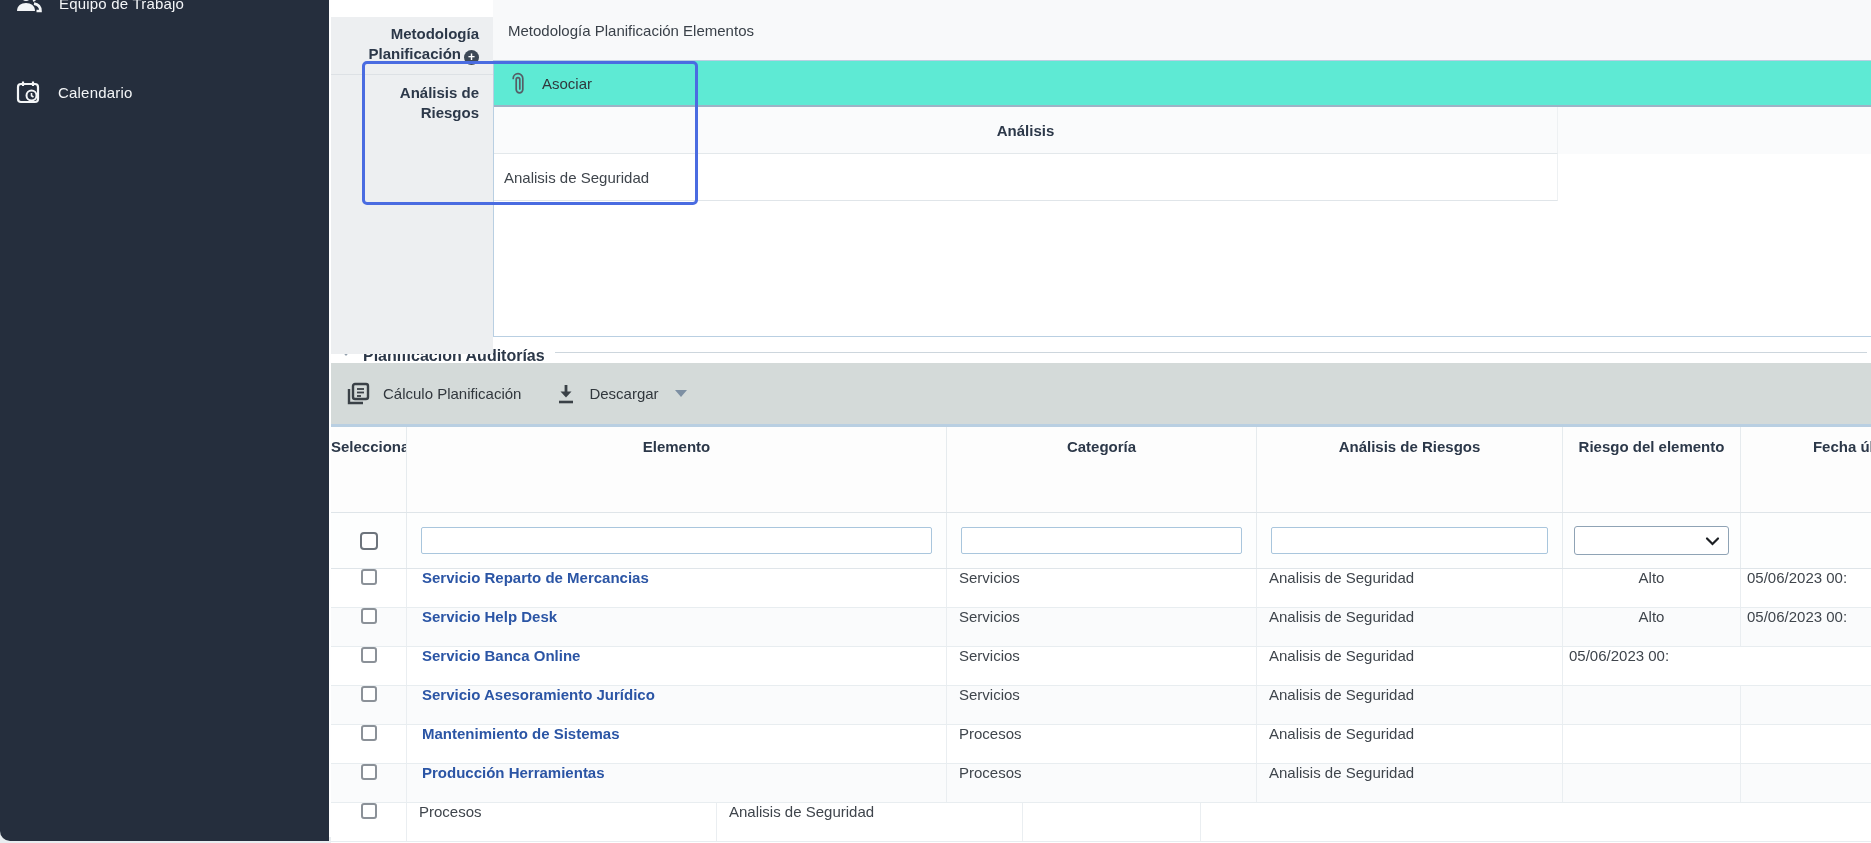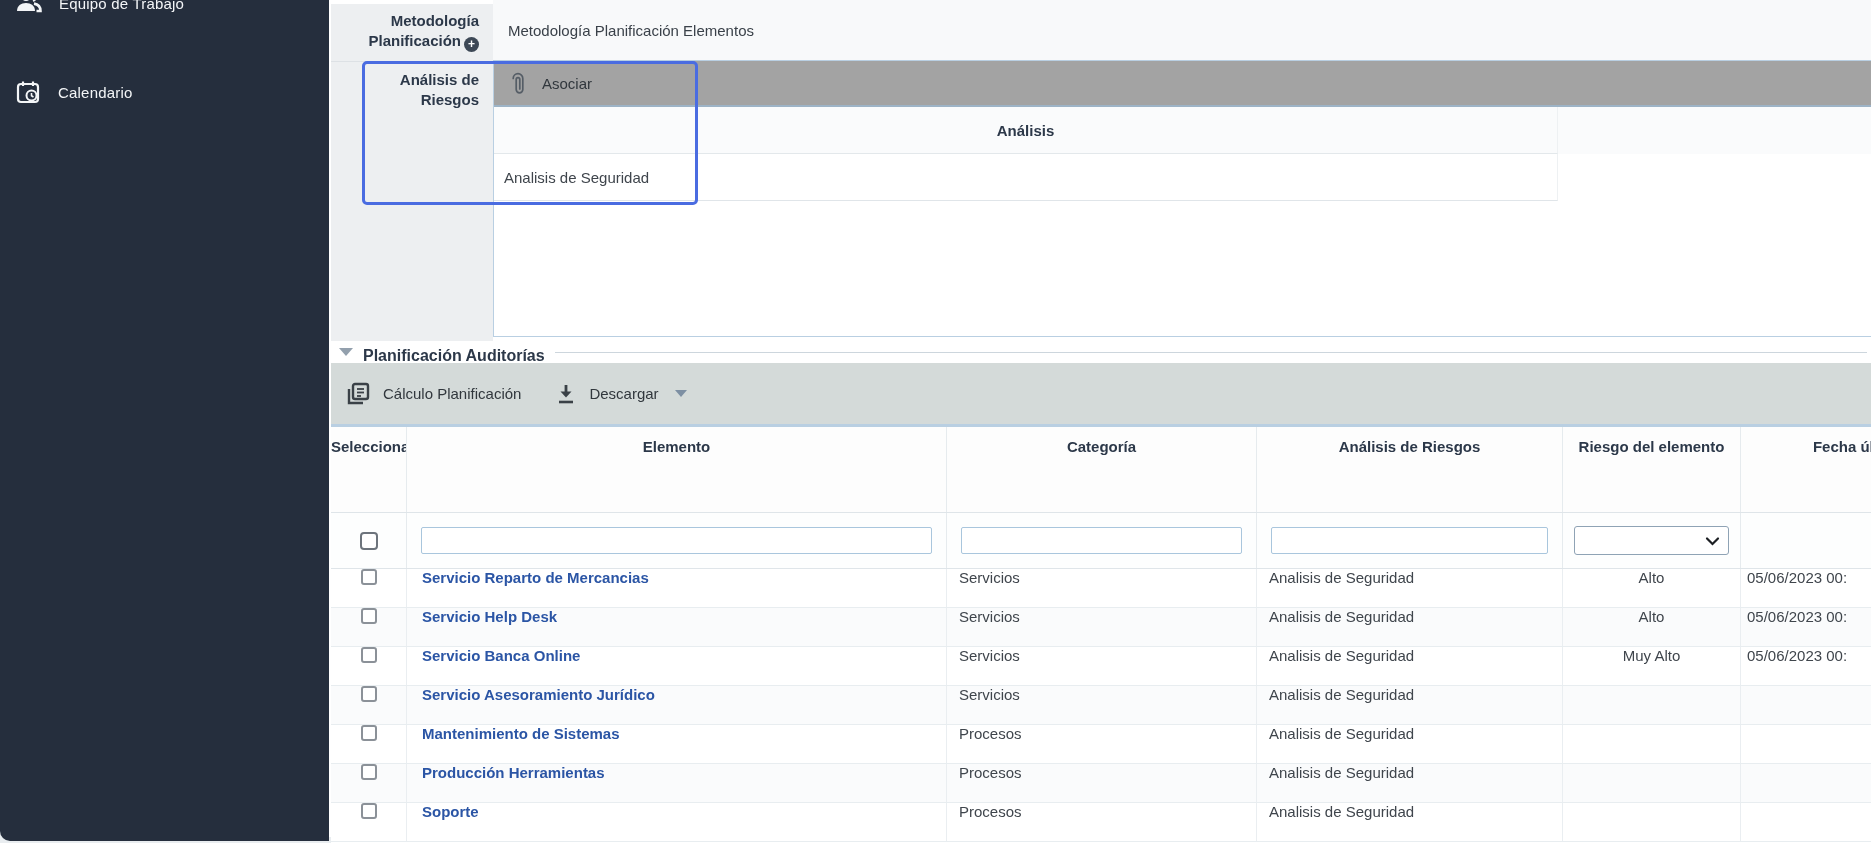--- a/index.html
+++ b/index.html
@@ -12,36 +12,36 @@
 
   
   .sidebar { position:absolute; left:0; top:0; width:329px; height:841px;
              background:#252e3d; border-bottom-left-radius:10px; z-index:20; overflow:hidden; }
   .nav-item { position:absolute; left:0; width:100%; height:34px; display:flex; align-items:center;
               gap:16px; padding-left:15px; cursor:pointer; color:#f3f5f7; font-size:15px; letter-spacing:.2px; }
   .nav-item svg { flex:0 0 auto; }
   .nav-label { white-space:nowrap; }
 
   
-  .label-col { position:absolute; left:331px; top:4px; width:162px; height:337px; background:#edeff1; z-index:2; }
+  .label-col { position:absolute; left:331px; top:17px; width:162px; height:337px; background:#edeff1; z-index:2; }
   .label-divider { position:absolute; left:0; top:57px; width:100%; height:1px; background:#dde1e5; }
   .side-label { position:absolute; right:14px; text-align:right; font-weight:bold; font-size:15px;
                 line-height:20px; color:#2c3849; }
   .lbl-metodologia { top:7px; }
   .lbl-riesgos { top:66px; }
   .plus-circle { display:inline-block; width:15px; height:15px; border-radius:50%; background:#3d4856;
                  color:#ffffff; font-size:12px; line-height:15px; text-align:center; font-weight:bold;
                  vertical-align:-2px; margin-left:3px; cursor:pointer; }
 
   .s1-area { position:absolute; left:493px; top:0; width:1378px; height:337px; z-index:1; }
   .s1-title-row { height:60px; background:#f8f9fa; display:flex; align-items:center; padding-left:15px;
                   font-size:15px; color:#3a4149; }
   .s1-table { position:absolute; left:0; top:60px; width:1378px; height:277px; background:#ffffff;
               border-top:1px solid #b9cfe2; border-left:1px solid #b9cfe2; border-bottom:1px solid #b9cfe2; }
-  .asociar-bar { height:46px; background:#a3a3a3; border-bottom:2px solid #9db3c6; display:flex;
+  .asociar-bar { height:46px; background:#5eead4; border-bottom:2px solid #9db3c6; display:flex;
                  align-items:center; padding-left:16px; }
   .asociar-btn { display:flex; align-items:center; gap:16px; font-size:15px; color:#31373d; cursor:pointer; }
   .s1-header-row { height:47px; background:#fafbfc; }
   .s1-header-cell { width:1064px; height:100%; display:flex; align-items:center; justify-content:center;
                     font-weight:bold; font-size:15px; color:#2c3849; border-bottom:1px solid #e3e8eb;
                     border-right:1px solid #eef1f3; }
   .s1-data-row { height:47px; background:#ffffff; }
   .s1-data-cell { width:1064px; height:100%; display:flex; align-items:center; padding-left:10px;
                   font-size:15px; color:#3f454c; border-bottom:1px solid #e0e5e9; border-right:1px solid #eef1f3; }
 
@@ -251,21 +251,20 @@
     </div>
     <div class="trow">
       <div class="td c-sel">
           <input type="checkbox" class="cb" style="">
         </div>
       <div class="td c-ele pl15">
           <a class="lnk">Servicio Banca Online</a>
         </div>
       <div class="td c-cat pl12">Servicios</div>
       <div class="td c-ana pl12">Analisis de Seguridad</div>
-      <div class="td c-rie center">Muy Alto</div>
       <div class="td c-fec pl6">05/06/2023 00:</div>
     </div>
     <div class="trow">
       <div class="td c-sel">
           <input type="checkbox" class="cb" style="">
         </div>
       <div class="td c-ele pl15">
           <a class="lnk">Servicio Asesoramiento Jurídico</a>
         </div>
       <div class="td c-cat pl12">Servicios</div>
@@ -294,23 +293,20 @@
         </div>
       <div class="td c-cat pl12">Procesos</div>
       <div class="td c-ana pl12">Analisis de Seguridad</div>
       <div class="td c-rie center"></div>
       <div class="td c-fec pl6"></div>
     </div>
     <div class="trow">
       <div class="td c-sel">
           <input type="checkbox" class="cb" style="">
         </div>
-      <div class="td c-ele pl15">
-          <a class="lnk">Soporte</a>
-        </div>
       <div class="td c-cat pl12">Procesos</div>
       <div class="td c-ana pl12">Analisis de Seguridad</div>
       <div class="td c-rie center"></div>
       <div class="td c-fec pl6"></div>
     </div>
 
   </div>
 </div>
 
 </body></html>

